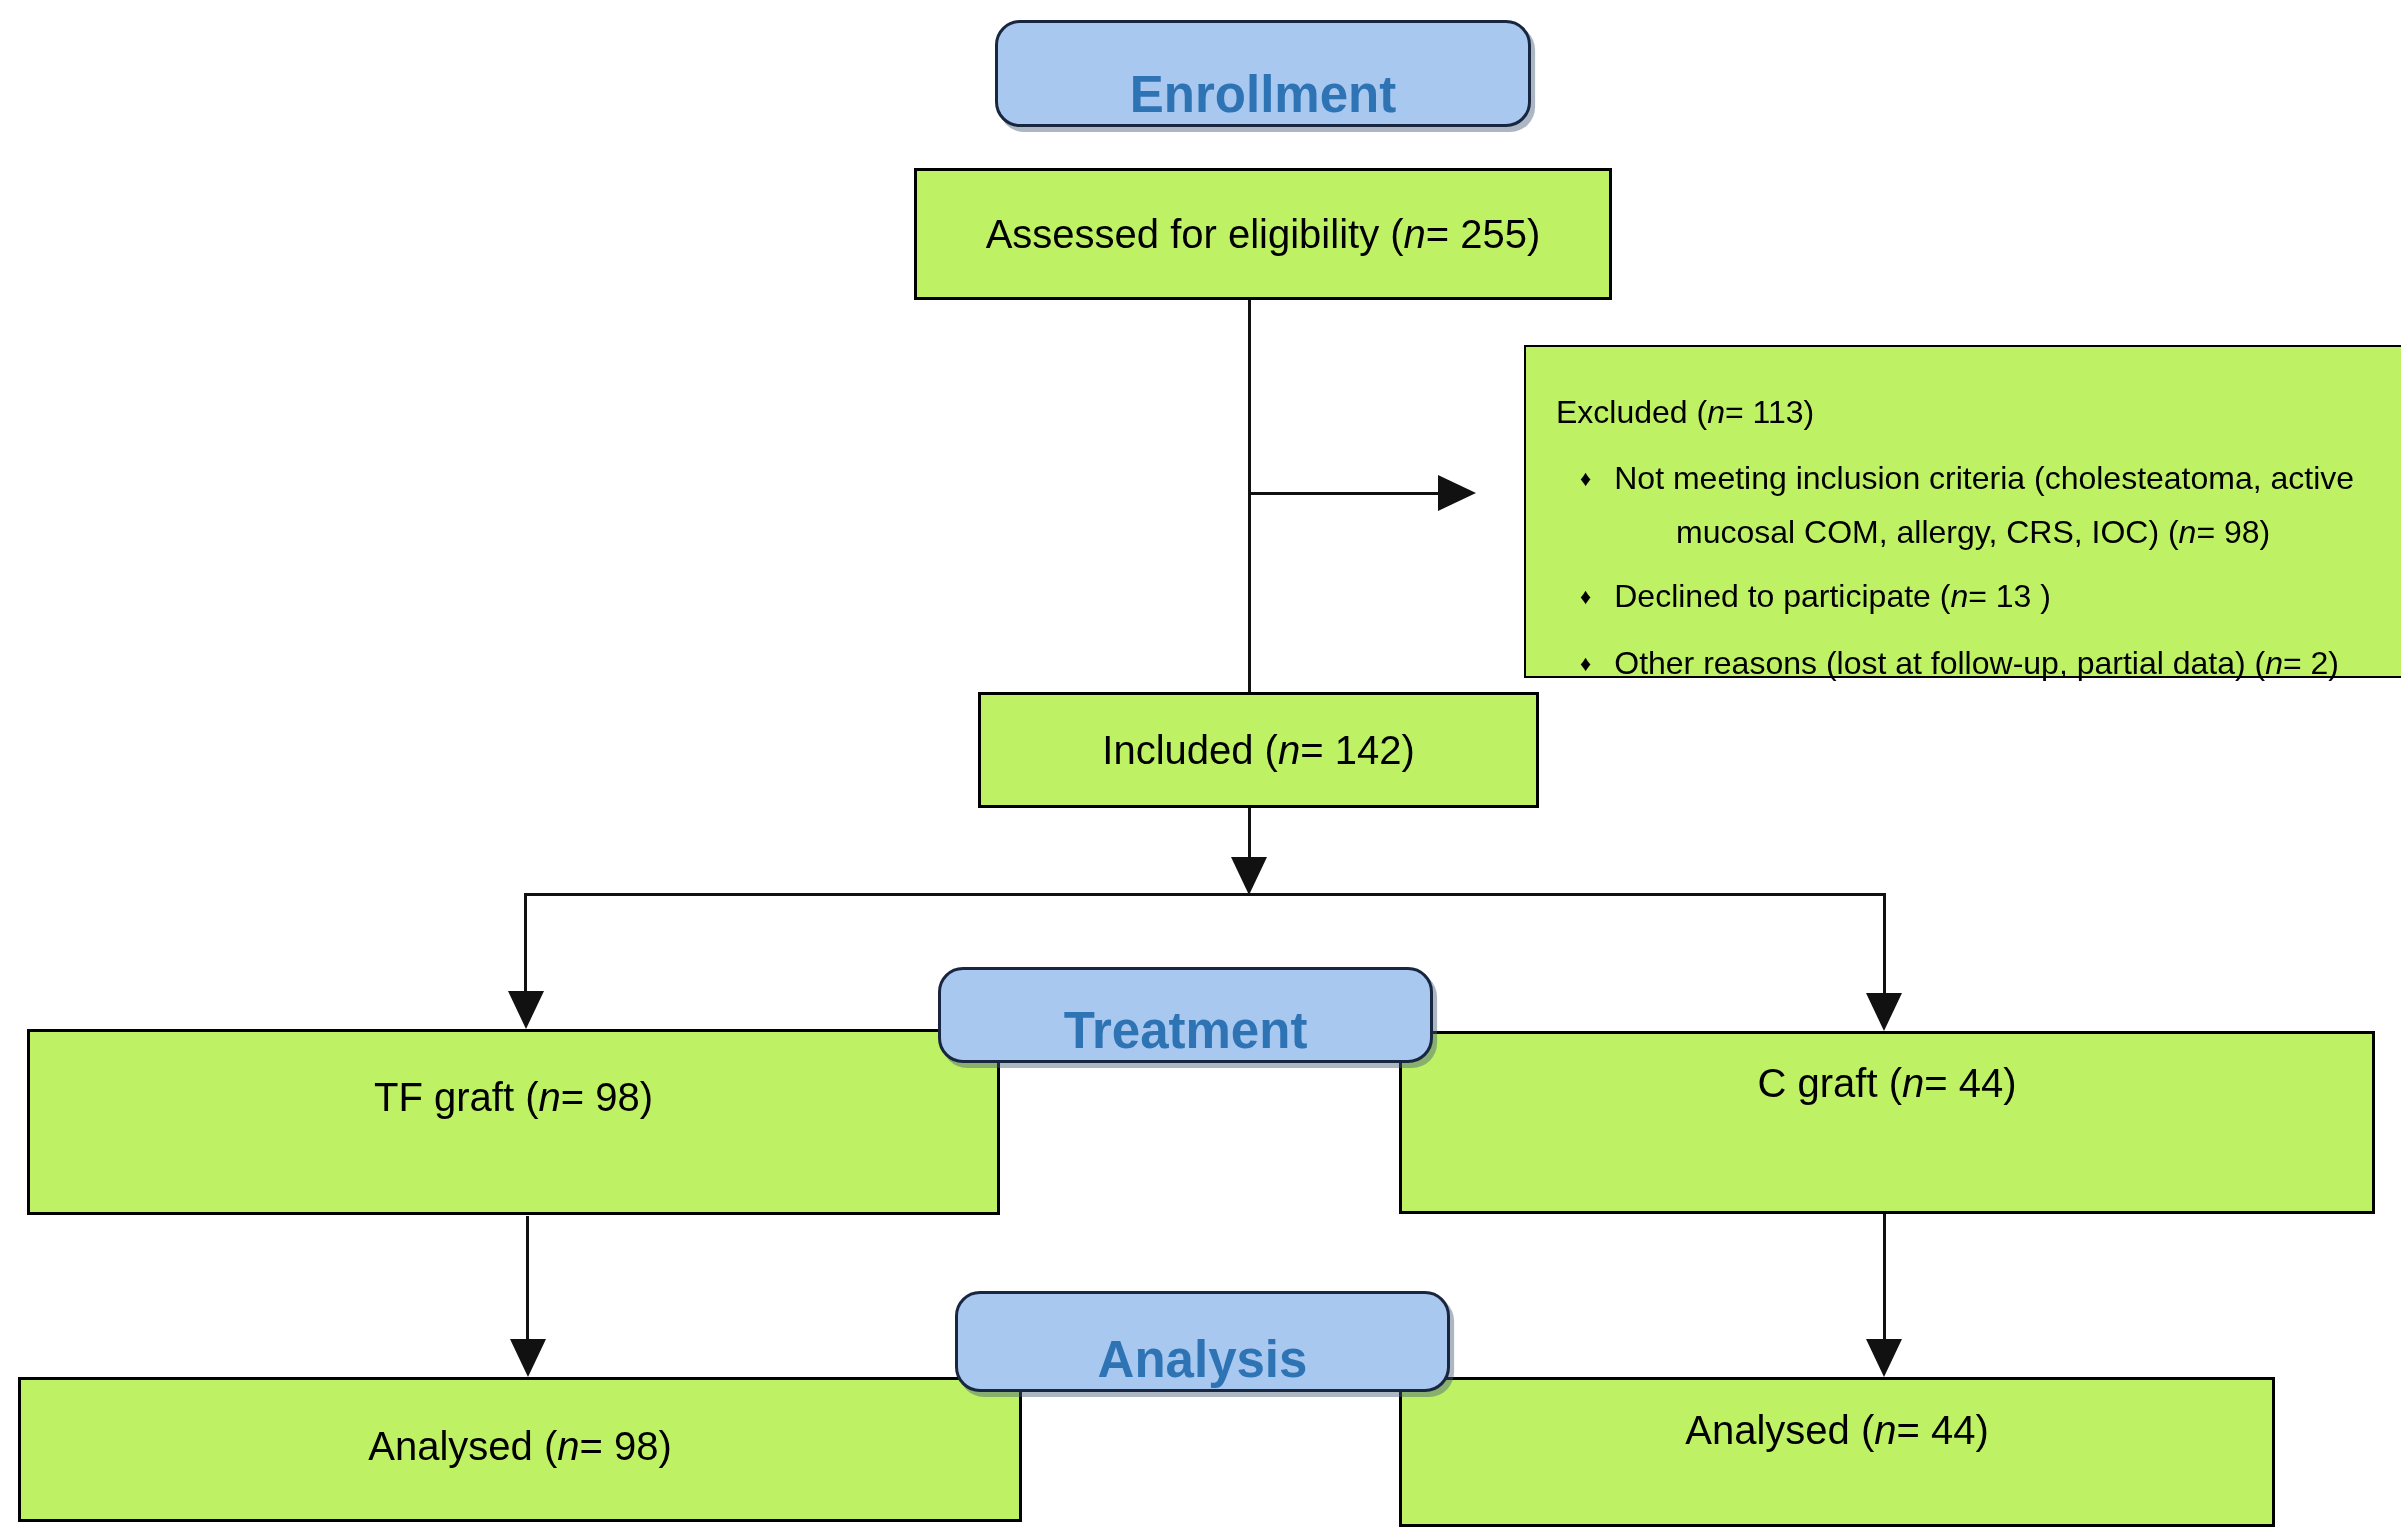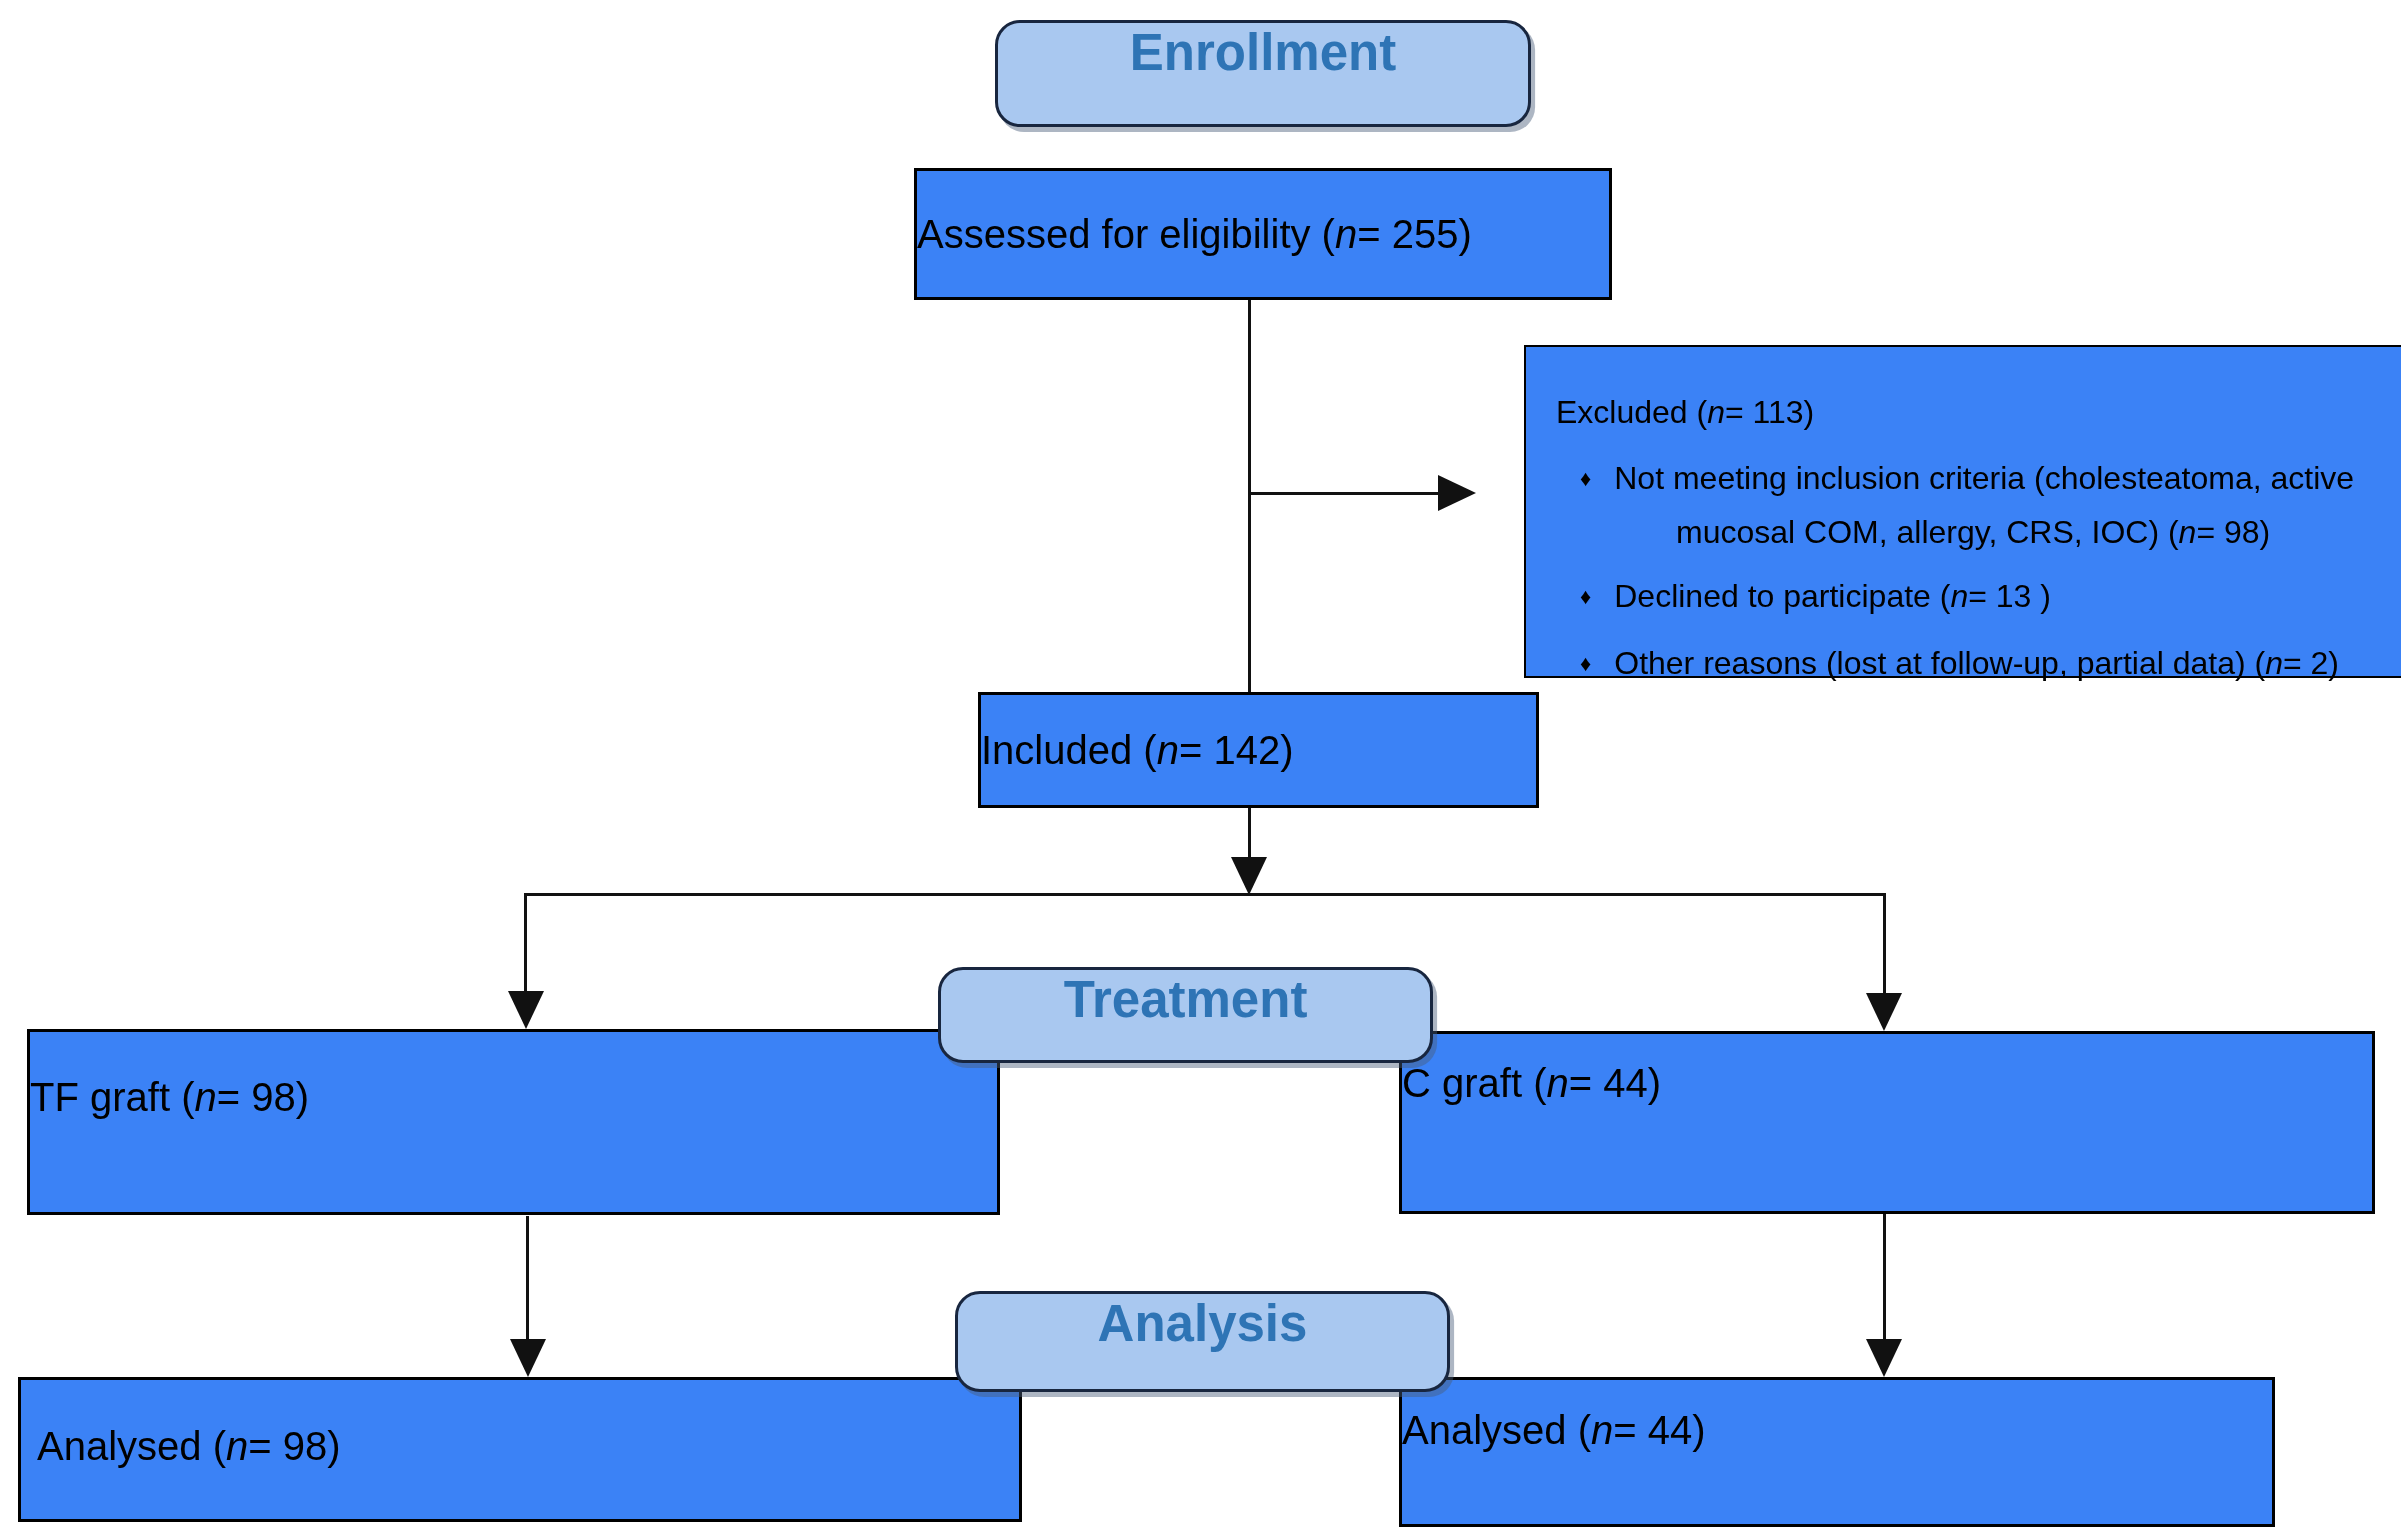--- a/index.html
+++ b/index.html
@@ -5,38 +5,38 @@
   html,body{margin:0;padding:0;background:#ffffff;}
   .canvas{position:relative;width:2401px;height:1536px;background:#ffffff;overflow:hidden;
           font-family:"Liberation Sans","DejaVu Sans",sans-serif;color:#000;}
   
   .line{position:absolute;background:#111;z-index:1;}
   
   .ah{position:absolute;width:0;height:0;z-index:3;}
   .ah-down{border-left:18px solid transparent;border-right:18px solid transparent;border-top:38px solid #111;}
   .ah-right{border-top:18px solid transparent;border-bottom:18px solid transparent;border-left:38px solid #111;}
   
-  .box{position:absolute;background:#3b82f6;border:3.3px solid #000;box-sizing:border-box;z-index:2;
-       display:flex;align-items:center;font-size:40px;line-height:1.25;}
+  .box{position:absolute;background:#bef264;border:3.3px solid #000;box-sizing:border-box;z-index:2;
+       display:flex;justify-content:center;align-items:center;font-size:40px;line-height:1.25;}
   .box i{font-style:italic;}
   .b-assessed{left:914px;top:168px;width:698px;height:132px;}
   .b-included{left:978px;top:692px;width:561px;height:116px;}
   .b-tf{left:27px;top:1029px;width:973px;height:186px;align-items:flex-start;padding-top:40px;}
   .b-c{left:1399px;top:1031px;width:976px;height:183px;align-items:flex-start;padding-top:24px;}
   .b-an-left{left:18px;top:1377px;width:1004px;height:145px;align-items:flex-start;padding-top:25px;}
   .b-an-right{left:1399px;top:1377px;width:876px;height:150px;align-items:flex-start;padding-top:25px;}
   
   .b-excluded{left:1476px;top:345px;width:917px;height:333px;border-width:2.5px;
       display:block;font-size:32px;line-height:51px;padding:40px 10px 0 30px;margin-left:48px;}
   .exc-title{margin:0 0 15px 0;}
   .bullet-item{margin:0 0 13px 0;padding-left:120px;text-indent:-96px;}
   .bullet{font-size:22px;margin-right:23px;position:relative;top:-3.3px;}
   
   .pill{position:absolute;background:#A9C8F0;border:3.3px solid #18263F;border-radius:25px;box-sizing:border-box;
-        display:flex;align-items:flex-start;justify-content:center;z-index:5;
+        display:flex;align-items:flex-end;justify-content:center;z-index:5;
         color:#2E74B5;font-weight:bold;font-size:51px;
         box-shadow:4.1px 5px 0 rgba(73,94,123,0.45);}
   .p-enrollment{left:995px;top:20px;width:536px;height:107px;}
   .p-treatment{left:938px;top:967px;width:495px;height:96px;}
   .p-analysis{left:955px;top:1291px;width:495px;height:101px;}
 </style>
 </head>
 <body>
 
 <div class="canvas">

